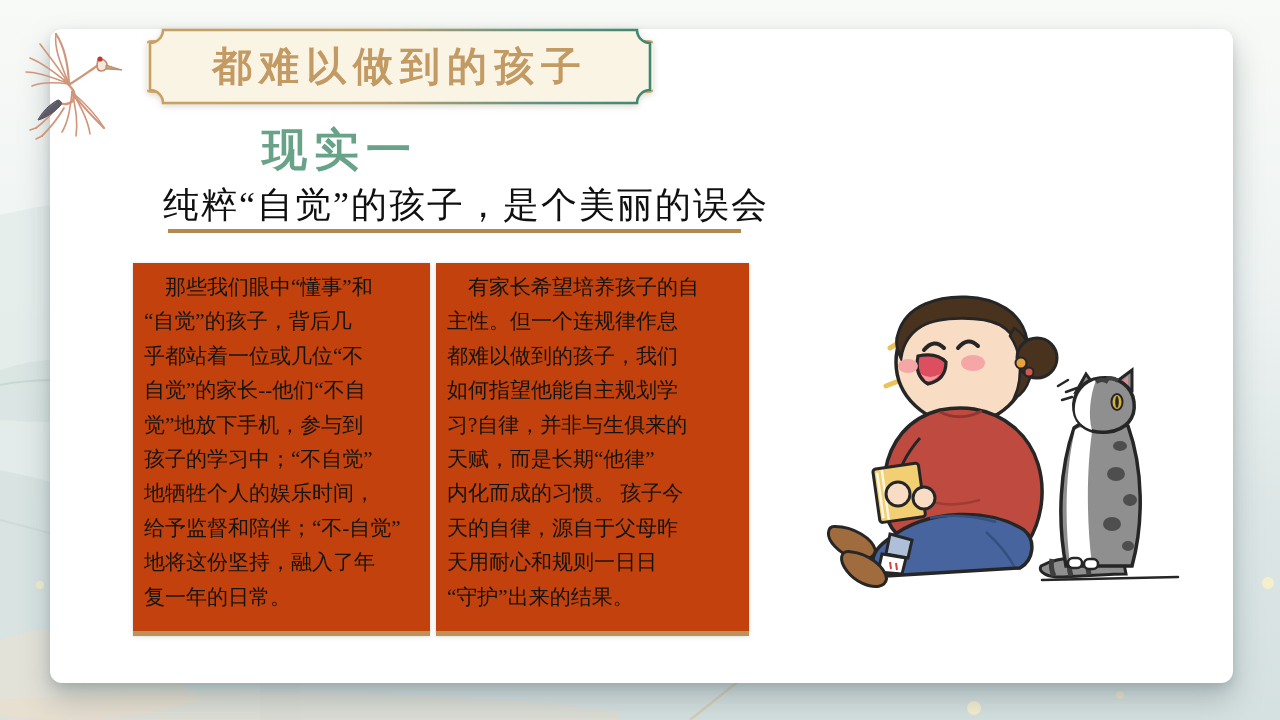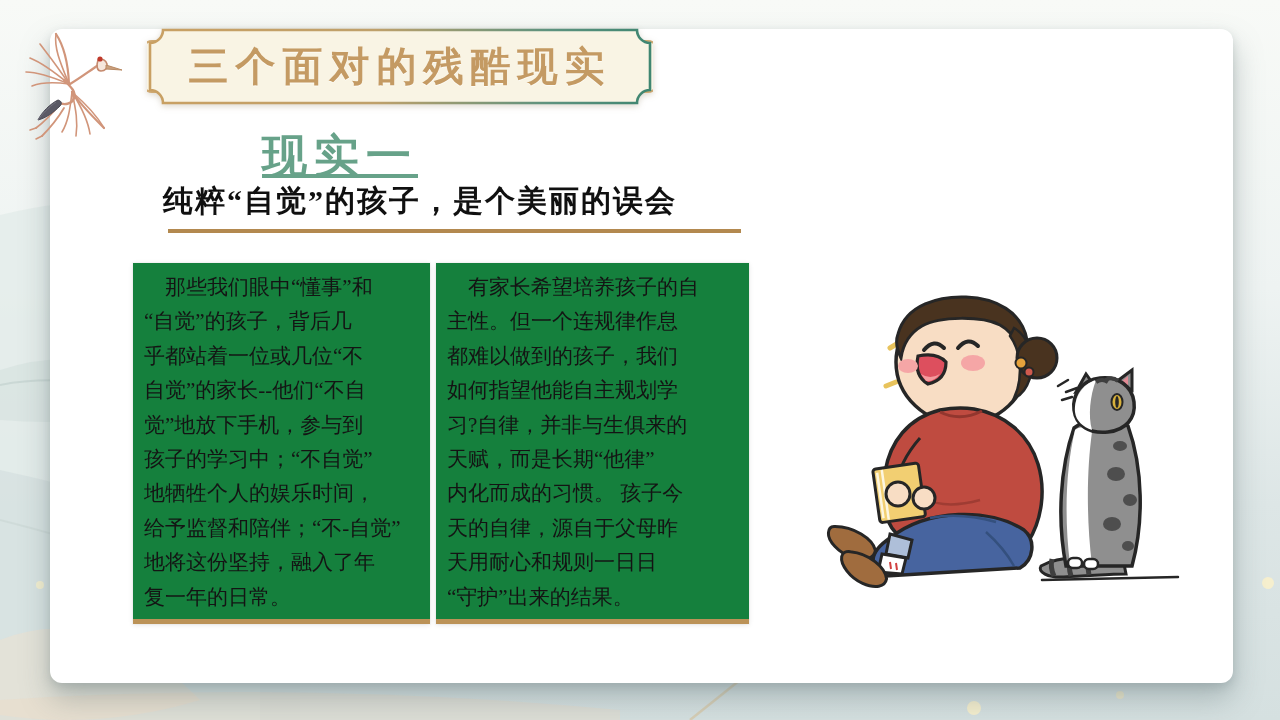--- a/index.html
+++ b/index.html
@@ -19,36 +19,36 @@
   .crane{position:absolute;left:12px;top:18px;width:122px;height:142px;}
   
   .banner{position:absolute;left:147px;top:27px;width:506px;height:79px;filter:drop-shadow(0 2px 3px rgba(120,100,60,.25));}
   .banner svg{position:absolute;inset:0;}
   .banner .banner-title{
     position:absolute;inset:0;display:flex;align-items:center;justify-content:center;
     font-size:40px;font-weight:700;color:#c49a63;letter-spacing:7px;
     text-shadow:0 1px 0 rgba(255,255,255,.6);
   }
   .reality-label{
-    position:absolute;left:262px;top:126px;
-    font-size:45px;font-weight:700;color:#67a289;letter-spacing:7px;text-decoration:underline;
+    position:absolute;left:262px;top:120px;
+    font-size:45px;font-weight:700;color:#67a289;letter-spacing:7px;
   }
   .subtitle{
     position:absolute;left:163px;top:181px;
-    font-size:30px;font-weight:700;color:#101010;letter-spacing:2px;
+    font-size:36px;font-weight:400;color:#101010;letter-spacing:2px;
   }
   .divider{
     position:absolute;left:168px;top:229px;width:573px;height:4px;
     background:#b3894f;
   }
   .textbox{
-    position:absolute;top:263px;height:349px;background:#15803d;
+    position:absolute;top:263px;height:349px;background:#c2410c;
     box-shadow:0 1px 5px rgba(0,0,0,.10),0 0 0 1px rgba(0,0,0,.02);
     border-bottom:5px solid #bb9257;
-    padding:7px 9px 0 11px;
+    padding:7px 9px 12px 11px;
     font-size:21px;line-height:34.4px;color:#141414;
     white-space:pre-line;letter-spacing:0px;font-weight:500;
   }
   .textbox-left{left:133px;width:277px;}
   .textbox-right{left:436px;width:293px;}
   .illustration{position:absolute;left:790px;top:270px;width:400px;height:330px;}
 </style>
 </head>
 <body>
 
@@ -107,21 +107,21 @@
       <linearGradient id="frameGrad" x1="0" y1="0" x2="1" y2="0">
         <stop offset="0" stop-color="#c9a063"></stop>
         <stop offset="0.45" stop-color="#bfa06a"></stop>
         <stop offset="0.8" stop-color="#5c927e"></stop>
         <stop offset="1" stop-color="#3f8671"></stop>
       </linearGradient>
     </defs>
     <rect x="-4" y="14" width="514" height="51" rx="9" fill="#f9f4e4" stroke="#cfa972" stroke-width="2"></rect>
     <path d="M 16,3 H 490 A 13 13 0 0 0 503,16 V 63 A 13 13 0 0 0 490,76 H 16 A 13 13 0 0 0 3,63 V 16 A 13 13 0 0 0 16,3 Z" fill="#f9f4e4" stroke="url(#frameGrad)" stroke-width="2.6"></path>
   </svg>
-  <div class="banner-title">三个面对的残酷现实</div>
+  <div class="banner-title">都难以做到的孩子</div>
 </div>
 
 <div class="reality-label">现实一</div>
 <div class="subtitle">纯粹“自觉”的孩子，是个美丽的误会</div>
 <div class="divider"></div>
 
 <div class="textbox textbox-left">　那些我们眼中“懂事”和
 “自觉”的孩子，背后几
 乎都站着一位或几位“不
 自觉”的家长--他们“不自

